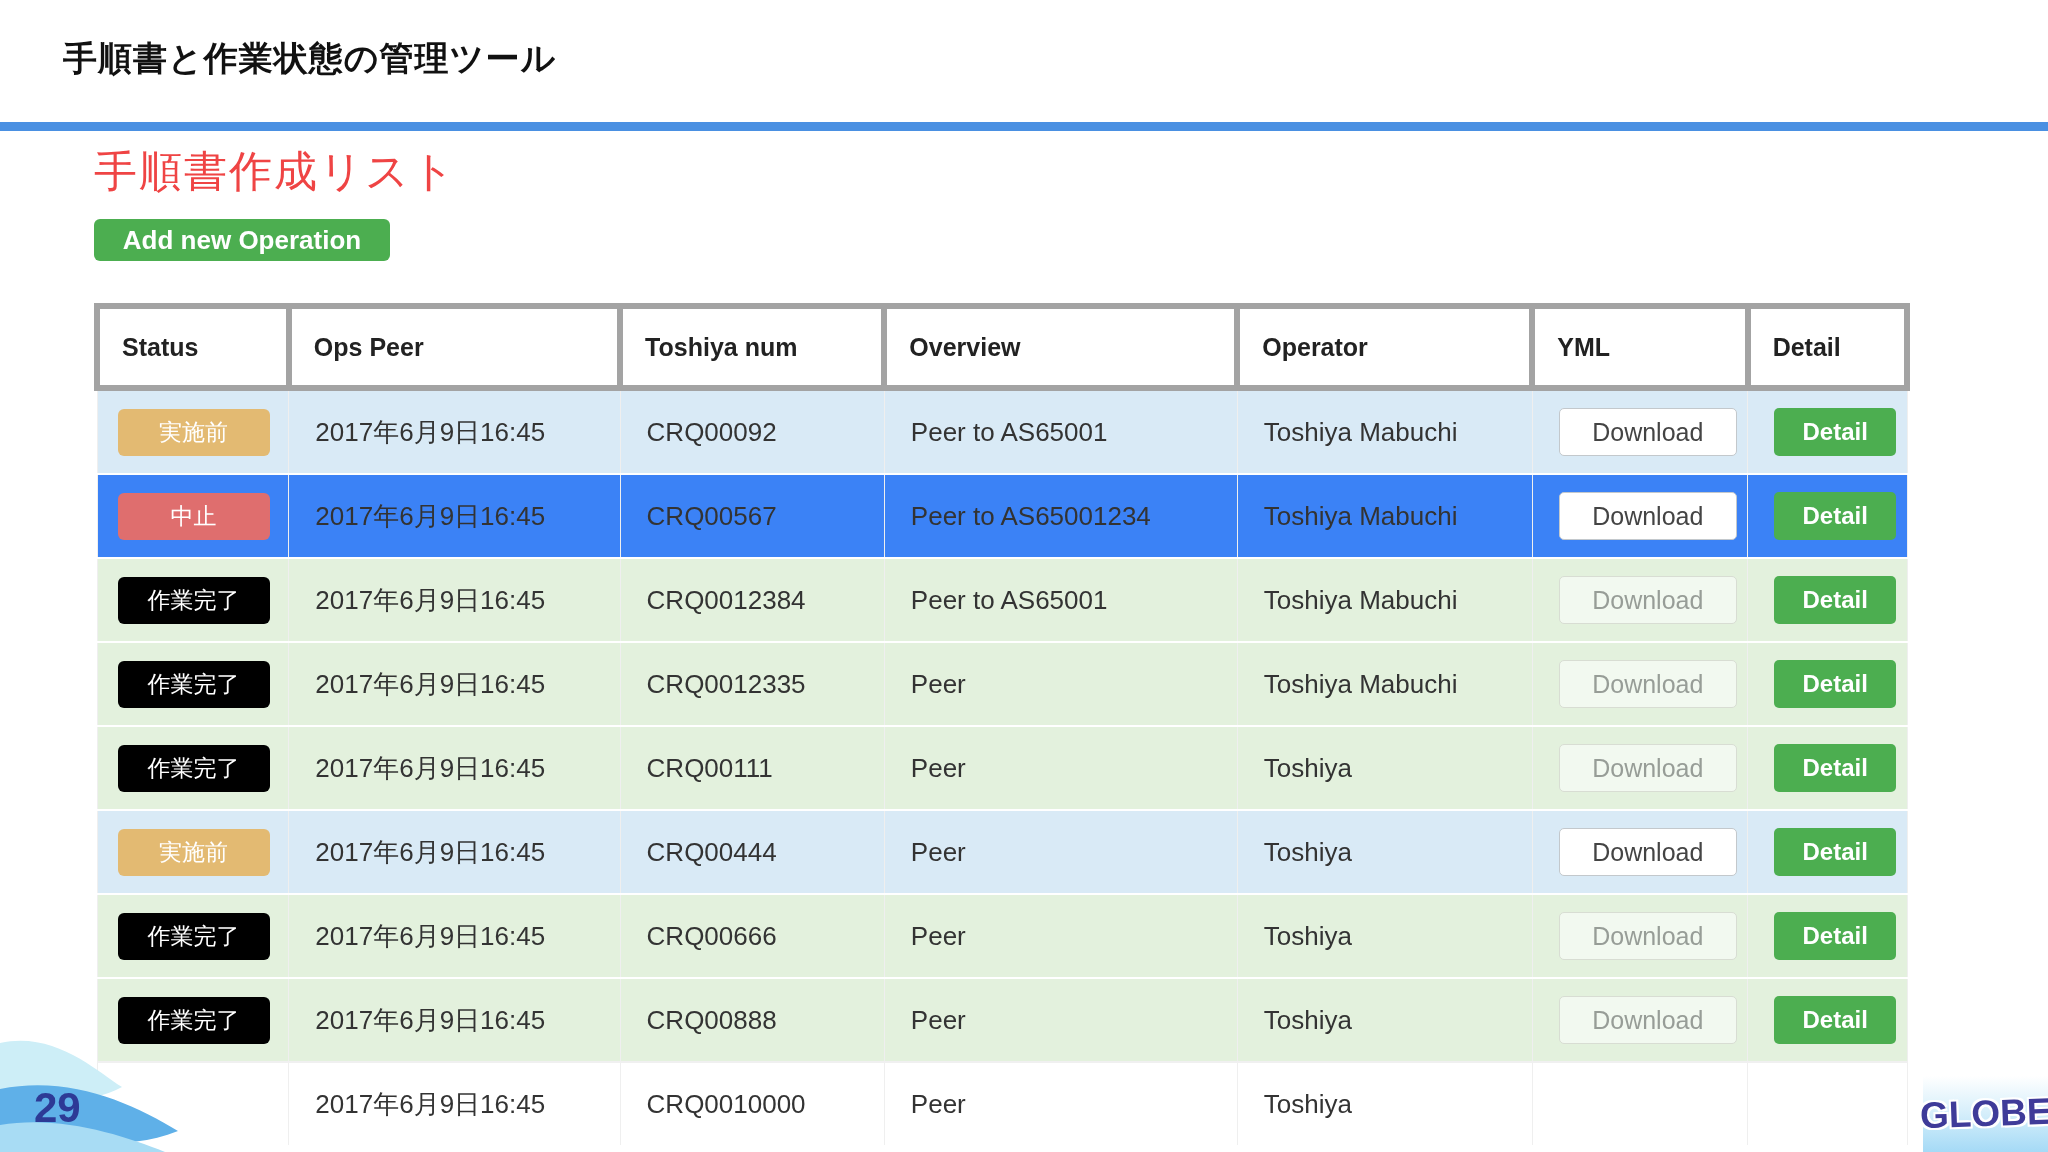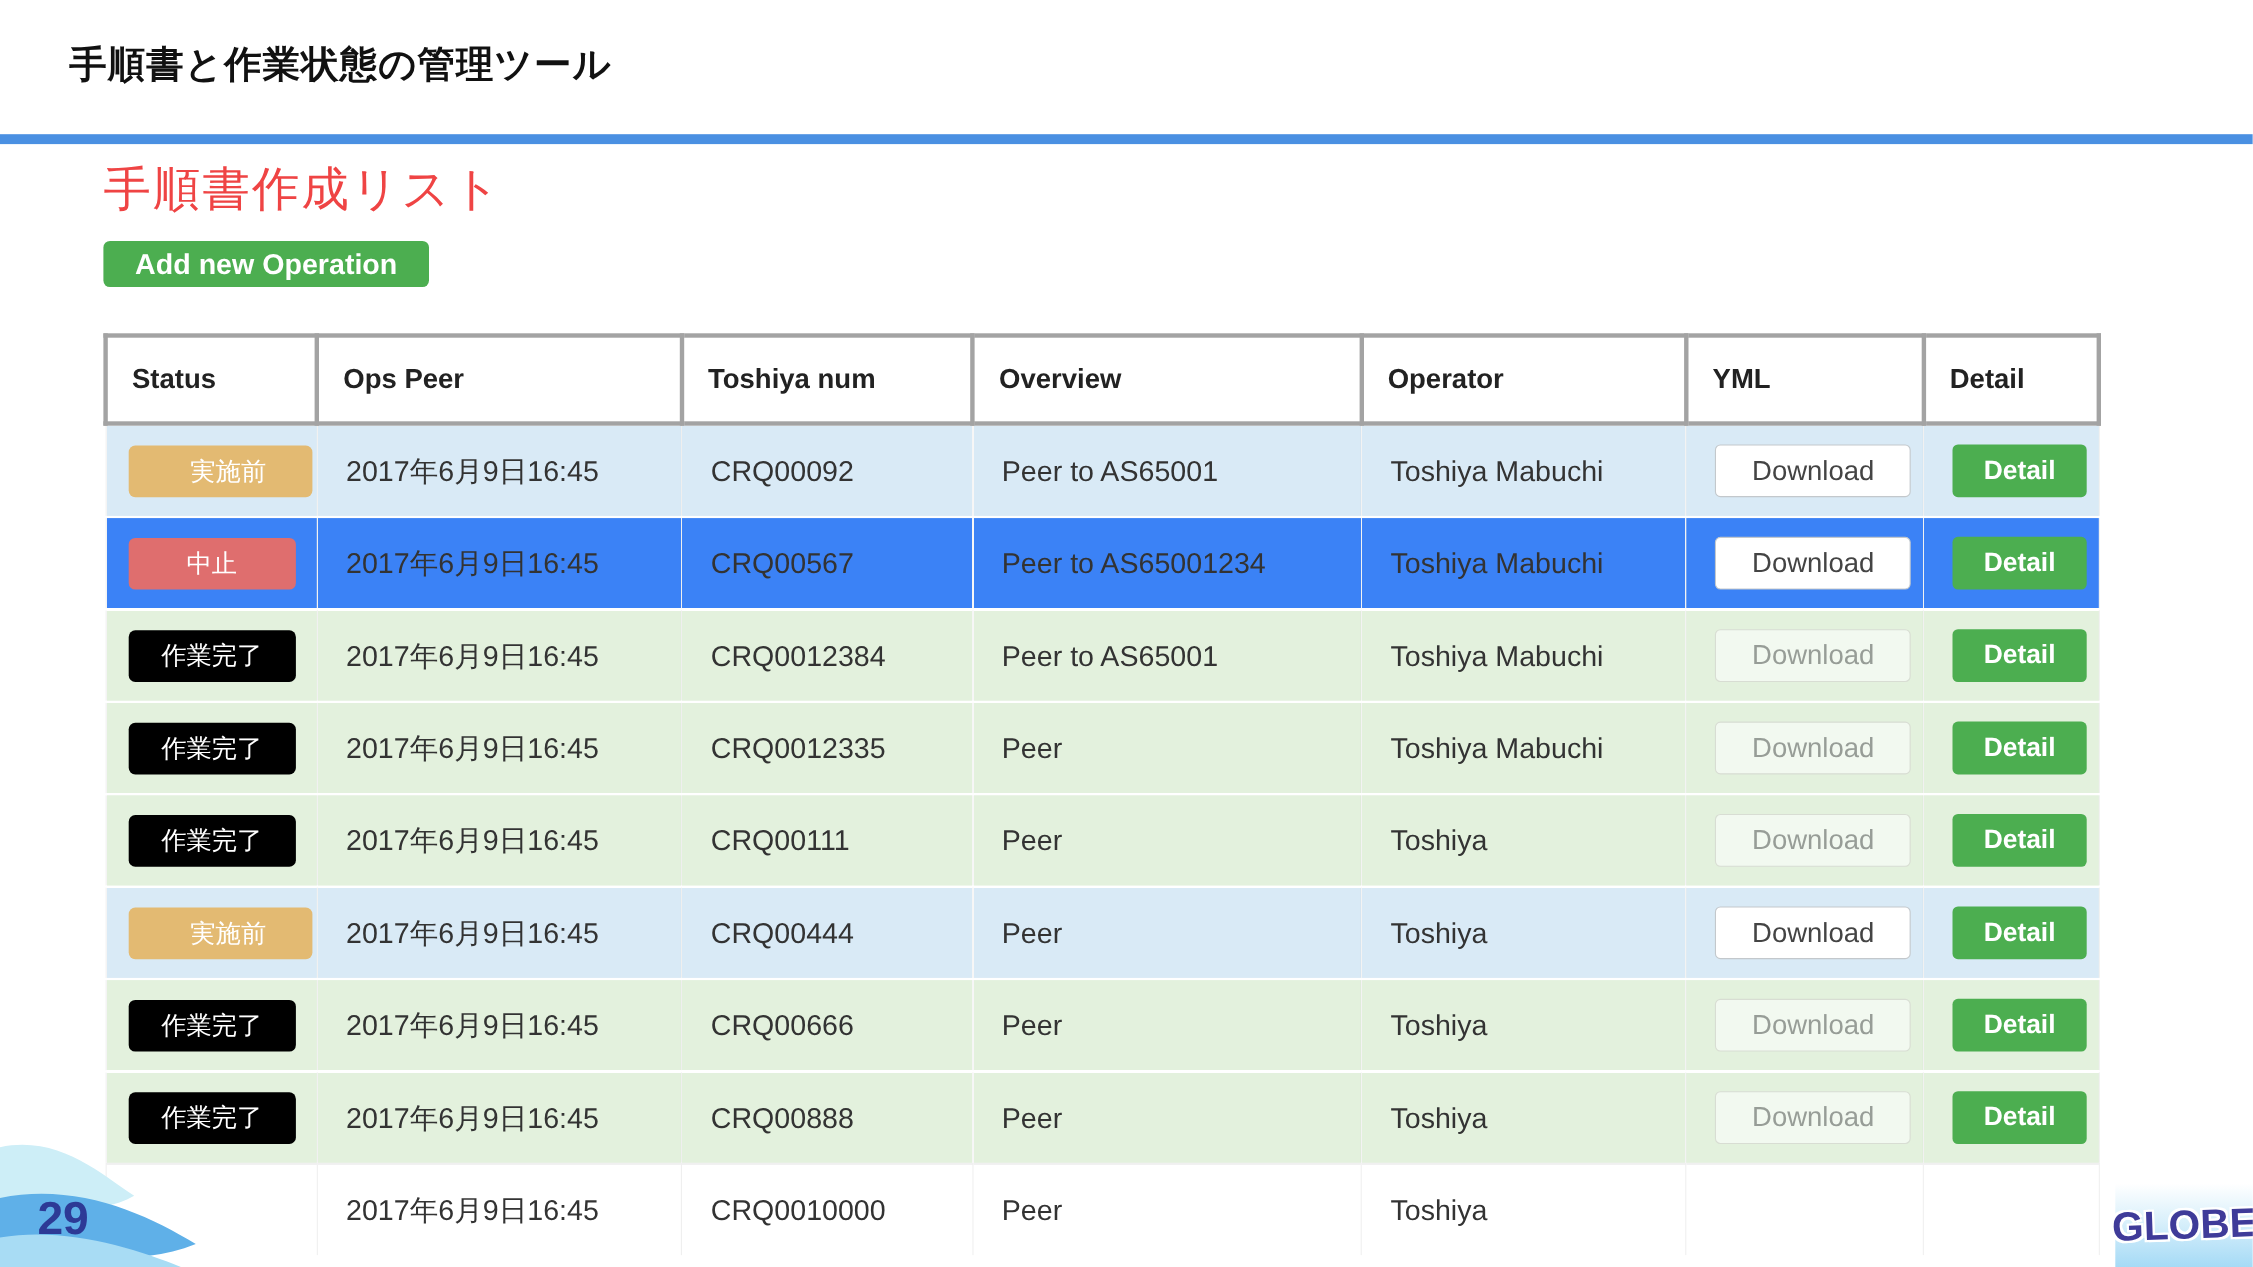--- a/index.html
+++ b/index.html
@@ -55,21 +55,21 @@
 
   
   .table-wrap { position: absolute; left: 94px; top: 303px; width: 1816px; }
   table.ops {
     width: 100%; border-collapse: collapse; table-layout: fixed;
     background: #fff;
   }
   .ops th {
     height: 76px; text-align: left; vertical-align: middle;
     padding: 0 0 0 22px; font-size: 25px; font-weight: bold; color: #222;
-    background: #fff; border: 4px solid #a3a3a3;
+    background: #fff; border: 6px solid #a3a3a3;
   }
   .ops td {
     height: 82px; vertical-align: middle;
     padding: 0 0 0 26px; font-size: 26px; color: #333;
     border-left: 1px solid rgba(120,120,120,0.12);
     border-right: 1px solid rgba(120,120,120,0.12);
     border-top: 2px solid rgba(255,255,255,0.85);
     overflow: hidden; white-space: nowrap;
   }
   .ops td.c-status { padding-left: 20px; }
@@ -78,21 +78,21 @@
   tr.row-before  td { background: #d9eaf6; }
   tr.row-cancel  td { background: #3b82f6; }
   tr.row-done    td { background: #e3f1dd; }
 
   .badge {
     display: inline-block; width: 152px; line-height: 47px; height: 47px;
     text-align: center; border-radius: 6px;
     color: #fff; font-size: 23px;
   }
   .badge-confirm { background: #7ec7dd; }
-  .badge-before  { background: #e3ba72; padding-left: 15px; }
+  .badge-before  { background: #e3ba72; }
   .badge-cancel  { background: #df6e6e; }
   .badge-done    { background: #000000; }
 
   .btn-download {
     width: 178px; height: 48px;
     background: #ffffff; border: 1px solid #c3c8cc; border-radius: 5px;
     font-size: 25px; color: #444; font-family: inherit; cursor: pointer;
   }
   .btn-download.disabled {
     background: rgba(255,255,255,0.55);

